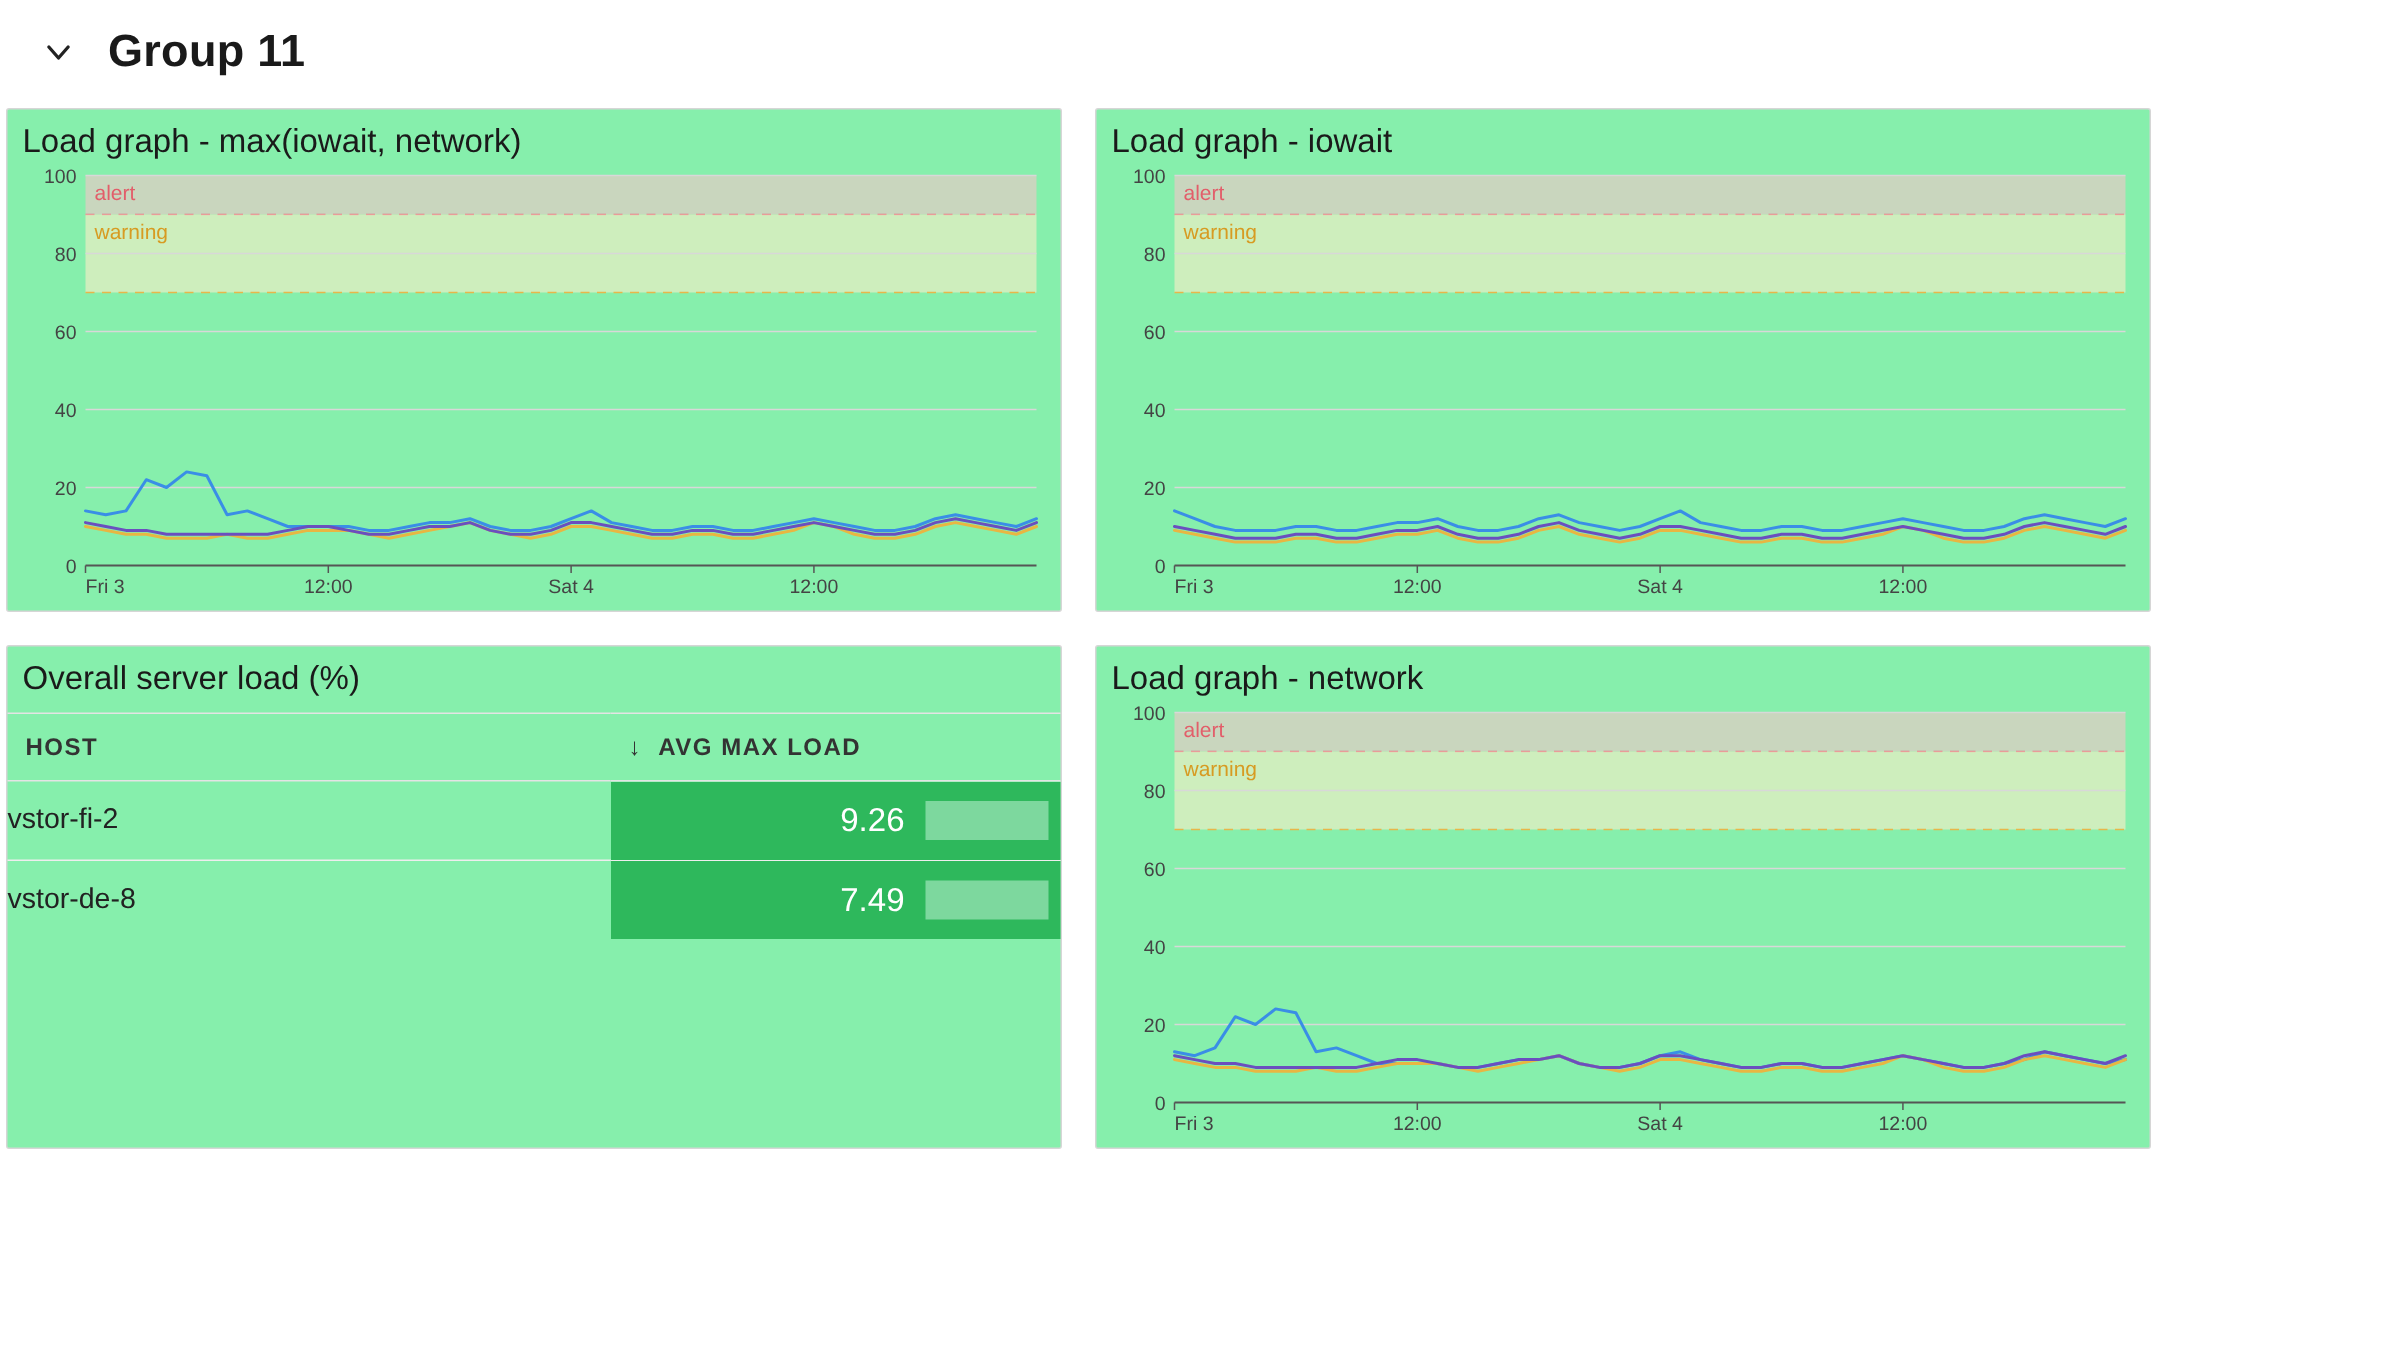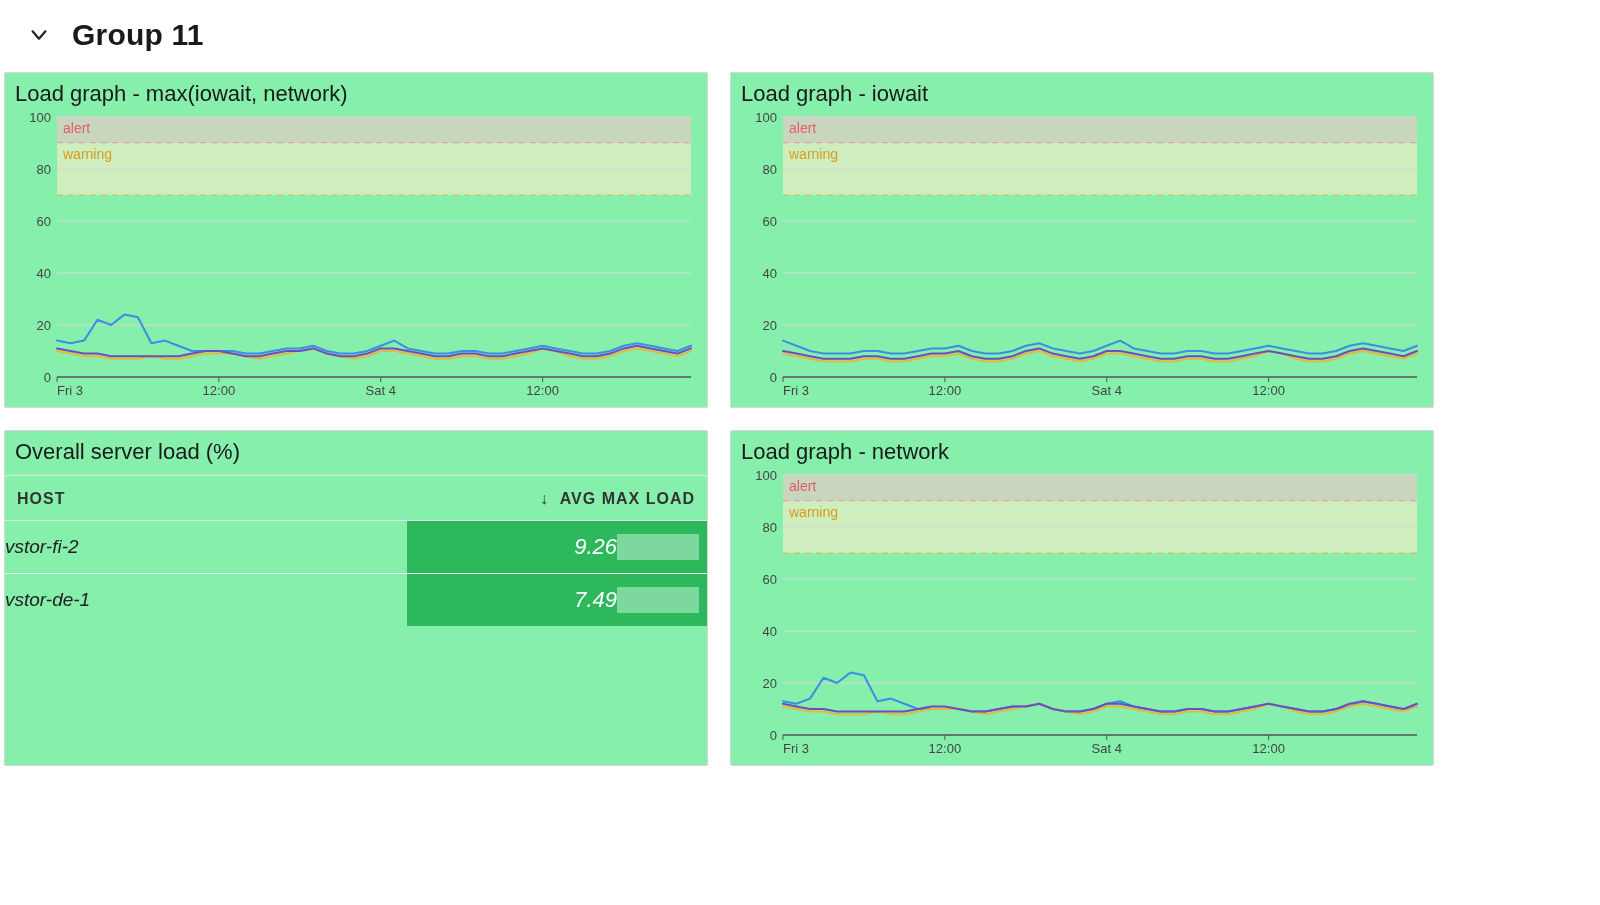--- a/index.html
+++ b/index.html
@@ -58,41 +58,41 @@
   table.load th {
     font-size: 16px;
     letter-spacing: 1px;
     font-weight: 700;
     color: #333;
     text-align: left;
     padding: 14px 12px 12px 12px;
     border-top: 1px solid #e4e4e4;
     border-bottom: 1px solid #e4e4e4;
   }
-  table.load th.right { text-align: right; }
+  table.load th.right { text-align: left; }
   table.load td {
     padding: 0;
     border-bottom: 1px solid #eee;
     height: 52px;
     vertical-align: middle;
-    font-style: italic;
   }
   table.load tr:last-child td { border-bottom: none; }
   td.host { padding-left: 72px; font-size: 19px; color:#222; }
   td.val-cell {
     background: #2eb85c;
     color: #fff;
     position: relative;
     width: 300px;
   }
   .val-wrap {
     display: flex;
     align-items: center;
     justify-content: flex-end;
     height: 100%;
+    gap: 14px;
     padding-right: 8px;
     padding-left: 48px;
   }
   .val-num { font-size: 22px; }
   .bar-outer {
     width: 82px; height: 26px; background: #7dd89e;
   }
   .bar-inner {
     height: 100%; background: #1f9e48;
   }
@@ -206,21 +206,21 @@
           <tr>
             <td class="host">vstor-fi-2</td>
             <td class="val-cell">
               <div class="val-wrap">
                 <span class="val-num">9.26</span>
                 <span class="bar-outer"><span class="bar-inner" style="width:8%"></span></span>
               </div>
             </td>
           </tr>
           <tr>
-            <td class="host">vstor-de-1</td>
+            <td class="host">vstor-de-8</td>
             <td class="val-cell">
               <div class="val-wrap">
                 <span class="val-num">7.49</span>
                 <span class="bar-outer"><span class="bar-inner" style="width:5%"></span></span>
               </div>
             </td>
           </tr>
         </tbody>
       </table>
     </div>

